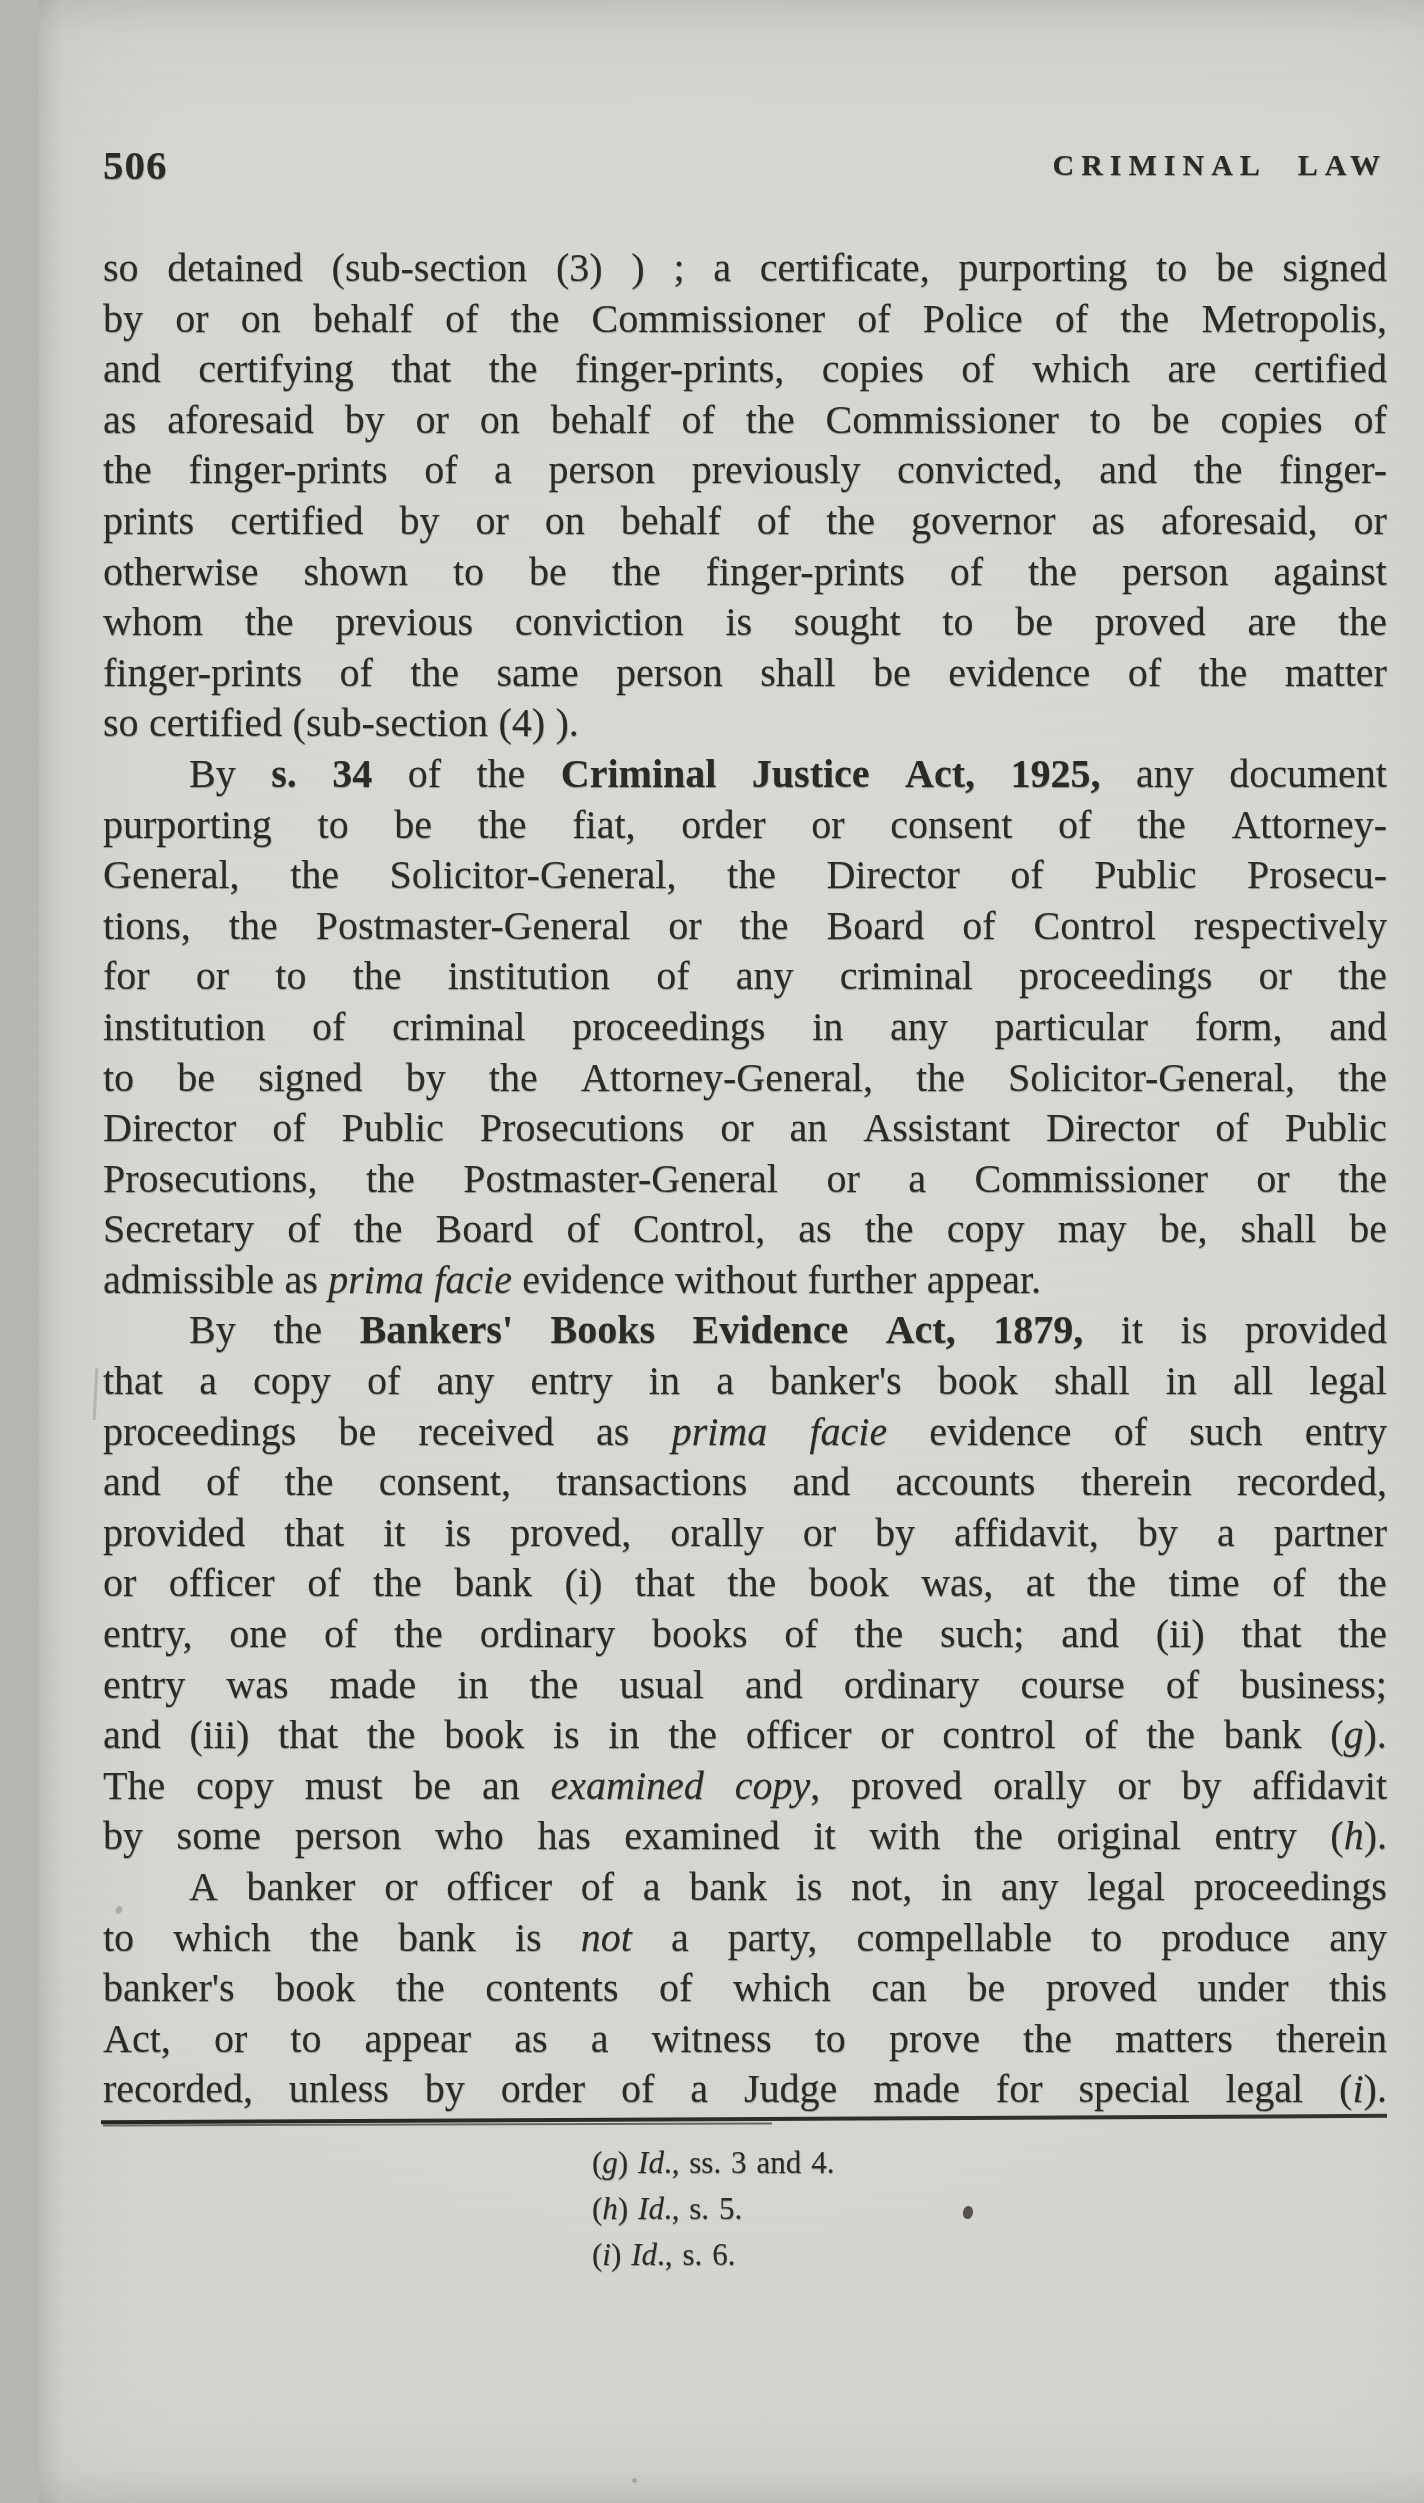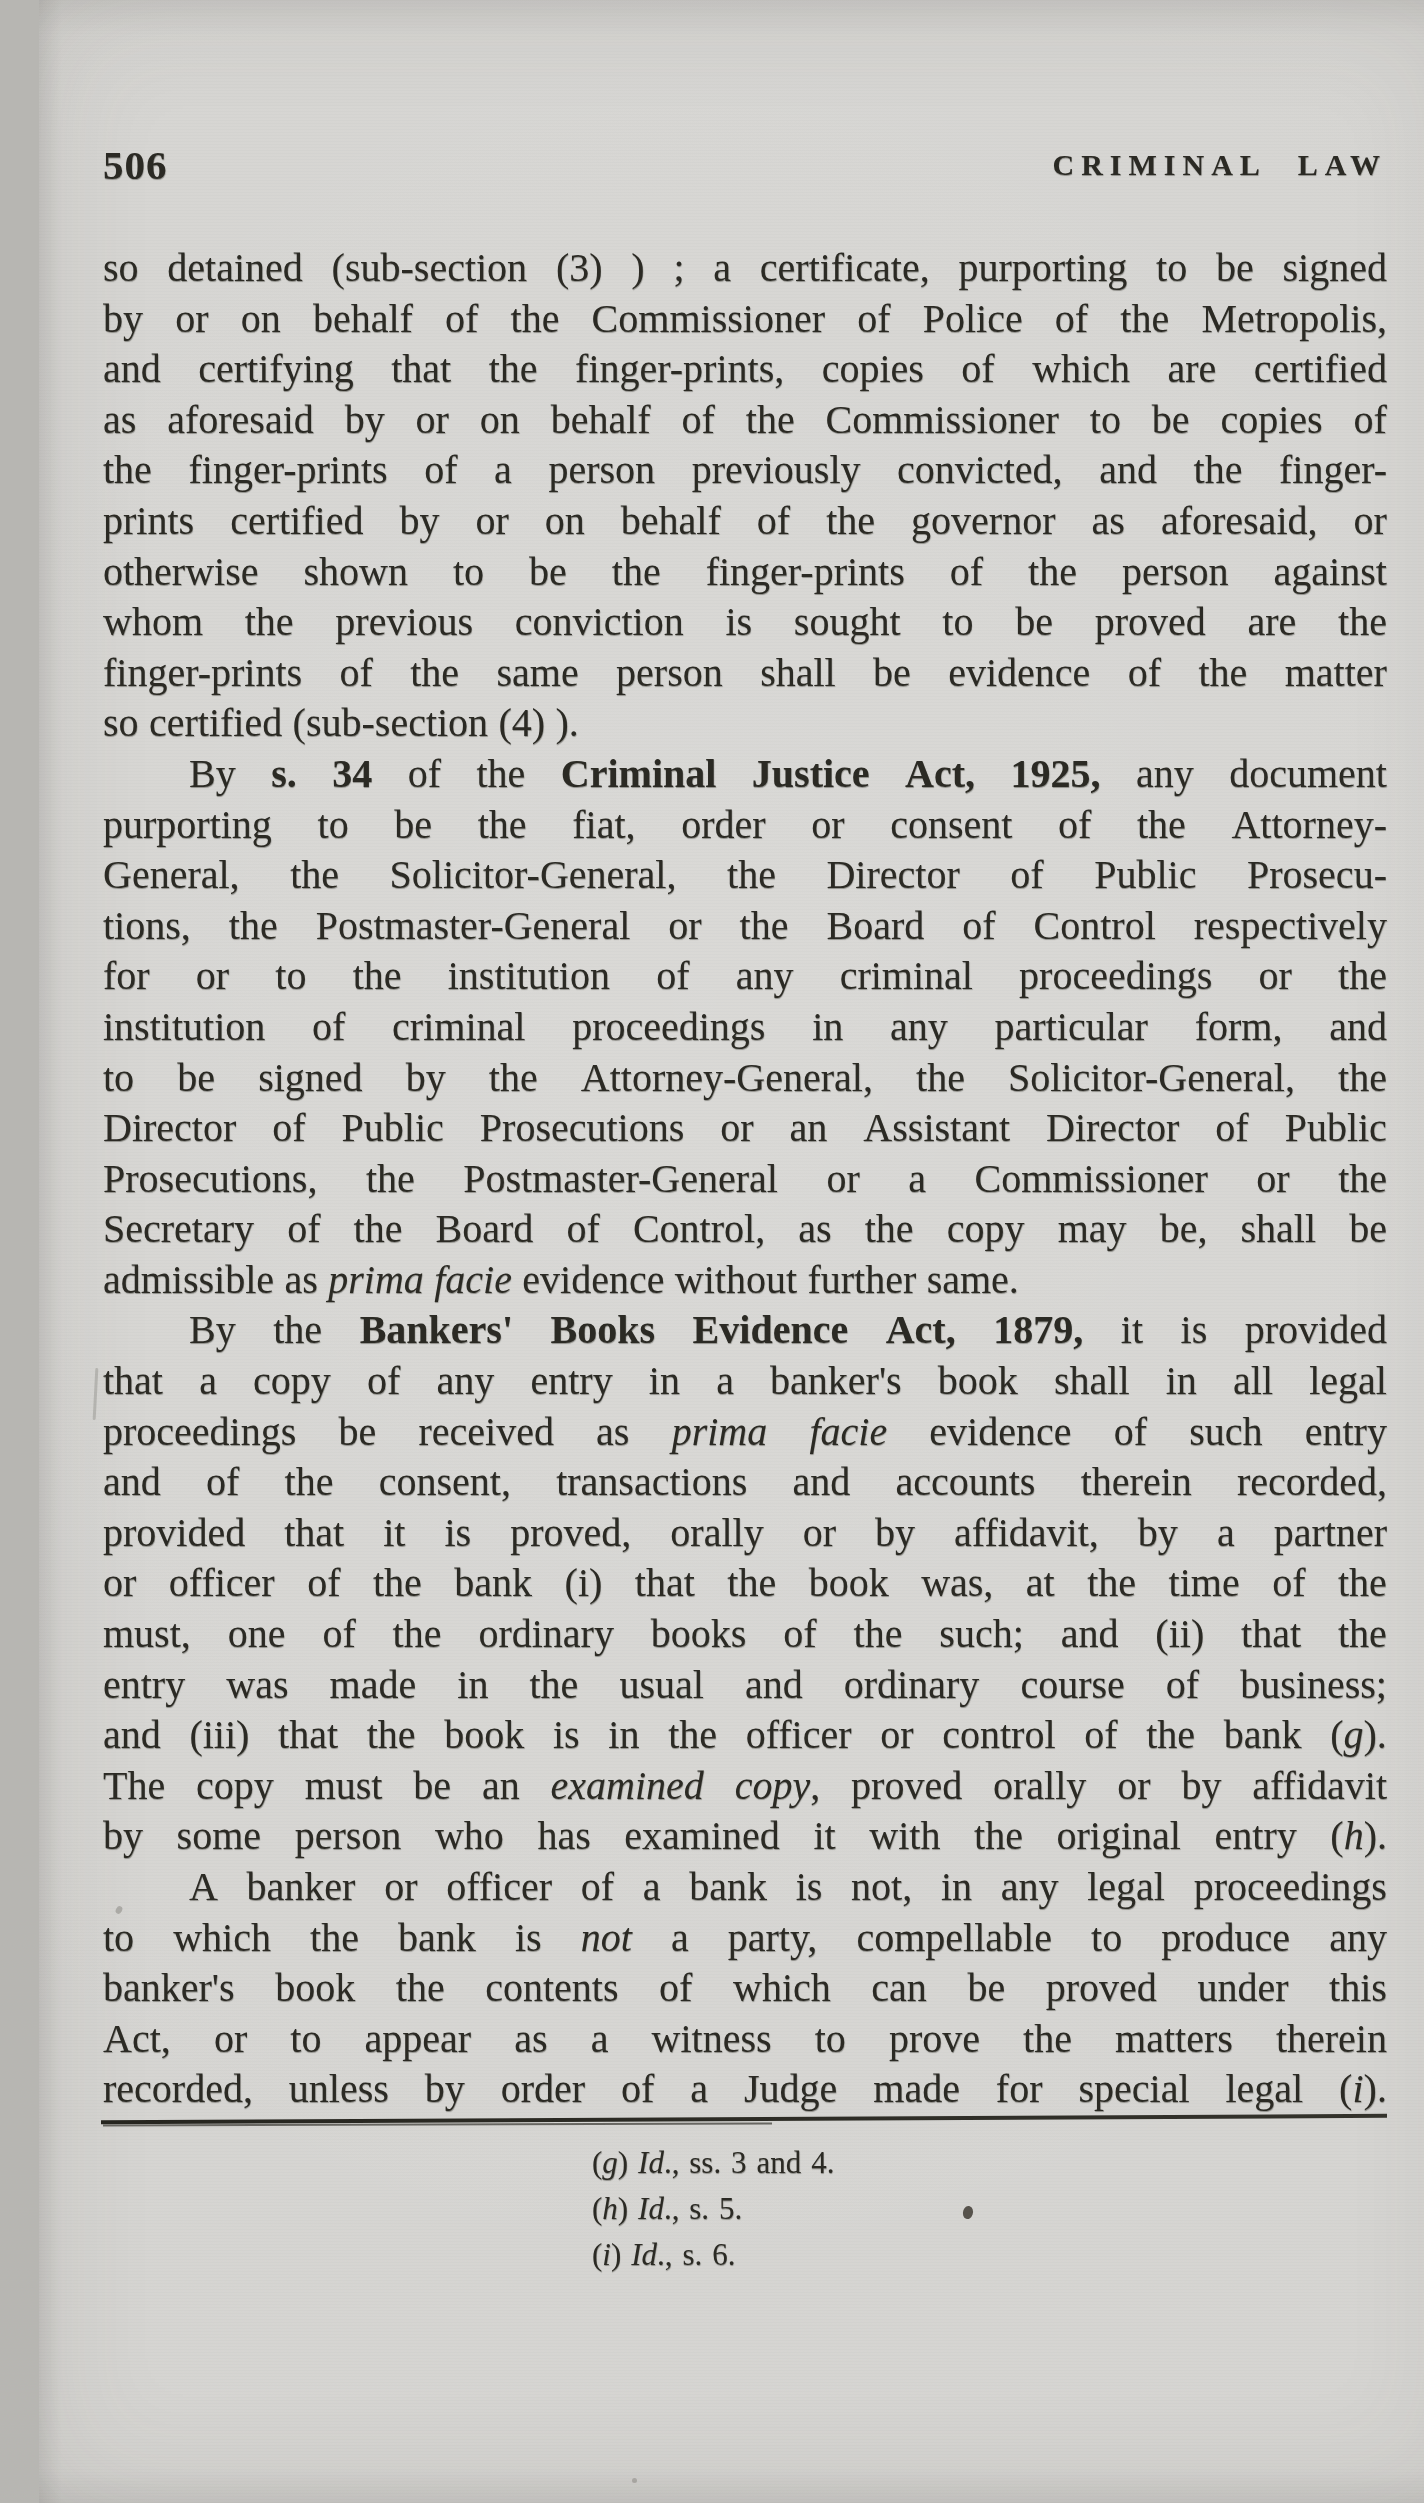--- a/index.html
+++ b/index.html
@@ -305,21 +305,21 @@
         <span><span>be</span></span>
       </div>
       <div class="line">
         <span><span>admissible</span></span>
         <span><span>as</span></span>
         <span><span class="i">prima</span></span>
         <span><span class="i">facie</span></span>
         <span><span>evidence</span></span>
         <span><span>without</span></span>
         <span><span>further</span></span>
-        <span><span>same.</span></span>
+        <span><span>appear.</span></span>
       </div>
       <div class="line just indent">
         <span><span>By</span></span>
         <span><span>the</span></span>
         <span><span class="b">Bankers'</span></span>
         <span><span class="b">Books</span></span>
         <span><span class="b">Evidence</span></span>
         <span><span class="b">Act,</span></span>
         <span><span class="b">1879,</span></span>
         <span><span>it</span></span>
@@ -390,21 +390,21 @@
         <span><span>the</span></span>
         <span><span>book</span></span>
         <span><span>was,</span></span>
         <span><span>at</span></span>
         <span><span>the</span></span>
         <span><span>time</span></span>
         <span><span>of</span></span>
         <span><span>the</span></span>
       </div>
       <div class="line just">
-        <span><span>must,</span></span>
+        <span><span>entry,</span></span>
         <span><span>one</span></span>
         <span><span>of</span></span>
         <span><span>the</span></span>
         <span><span>ordinary</span></span>
         <span><span>books</span></span>
         <span><span>of</span></span>
         <span><span>the</span></span>
         <span><span>such;</span></span>
         <span><span>and</span></span>
         <span><span>(ii)</span></span>

